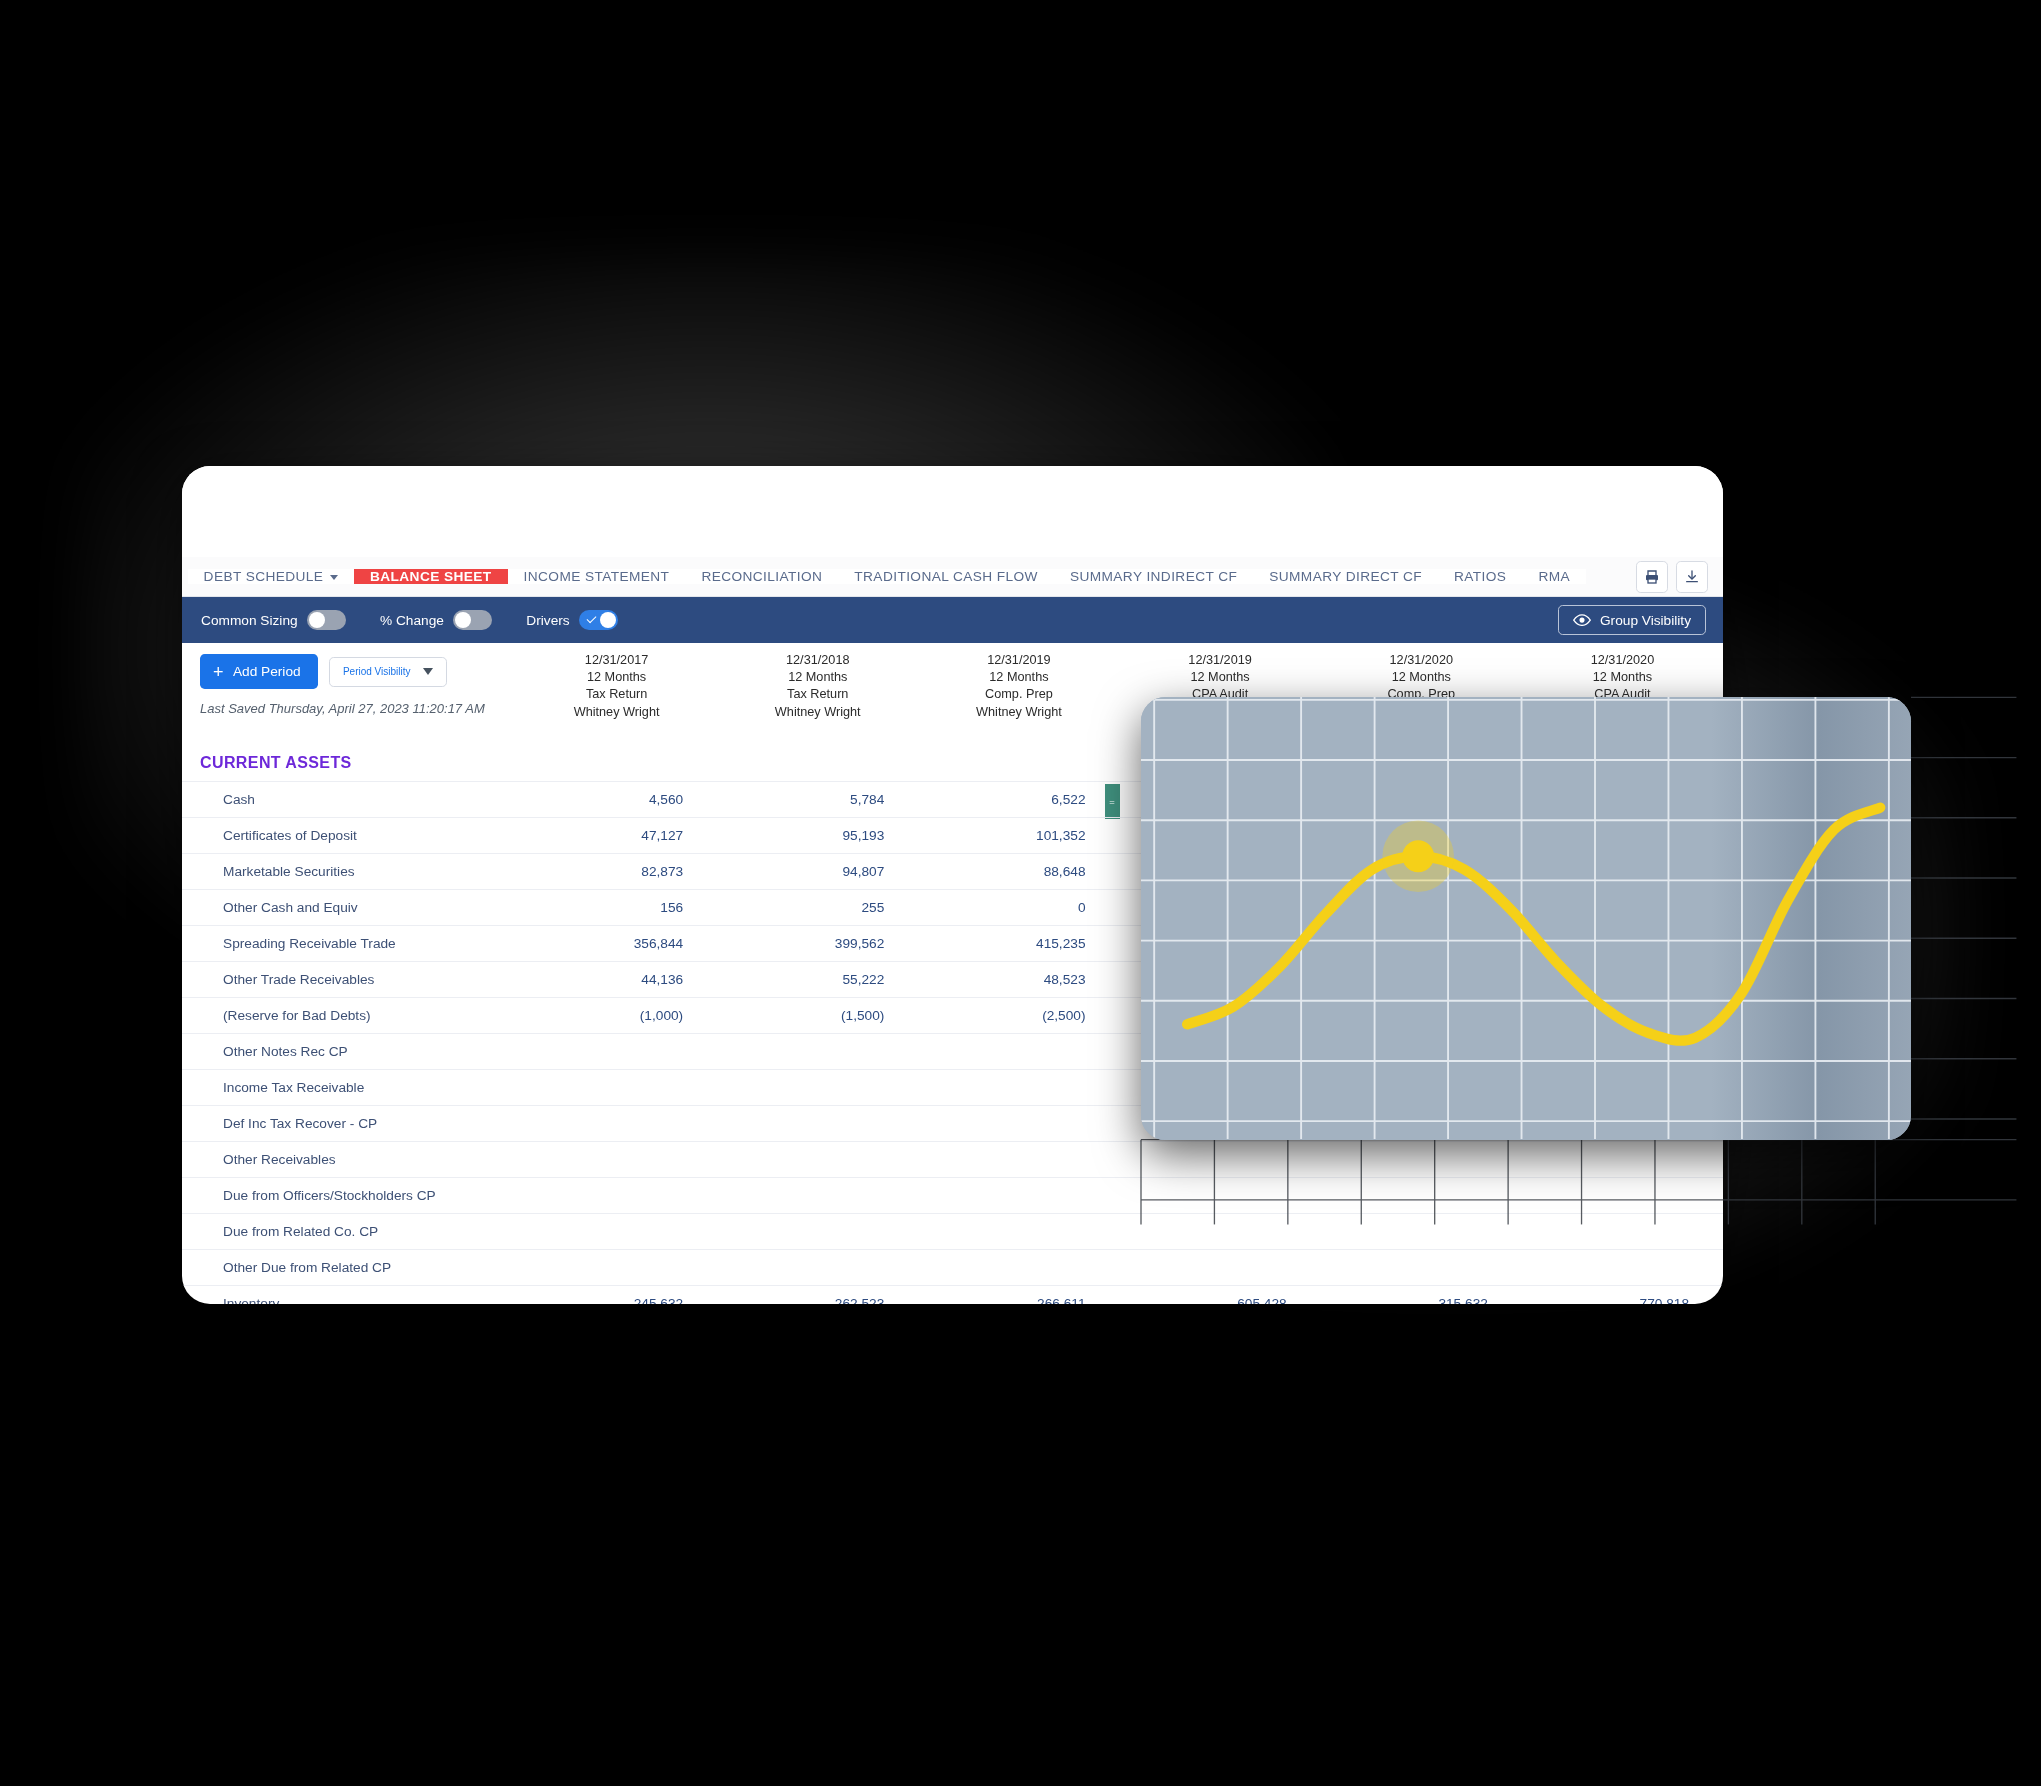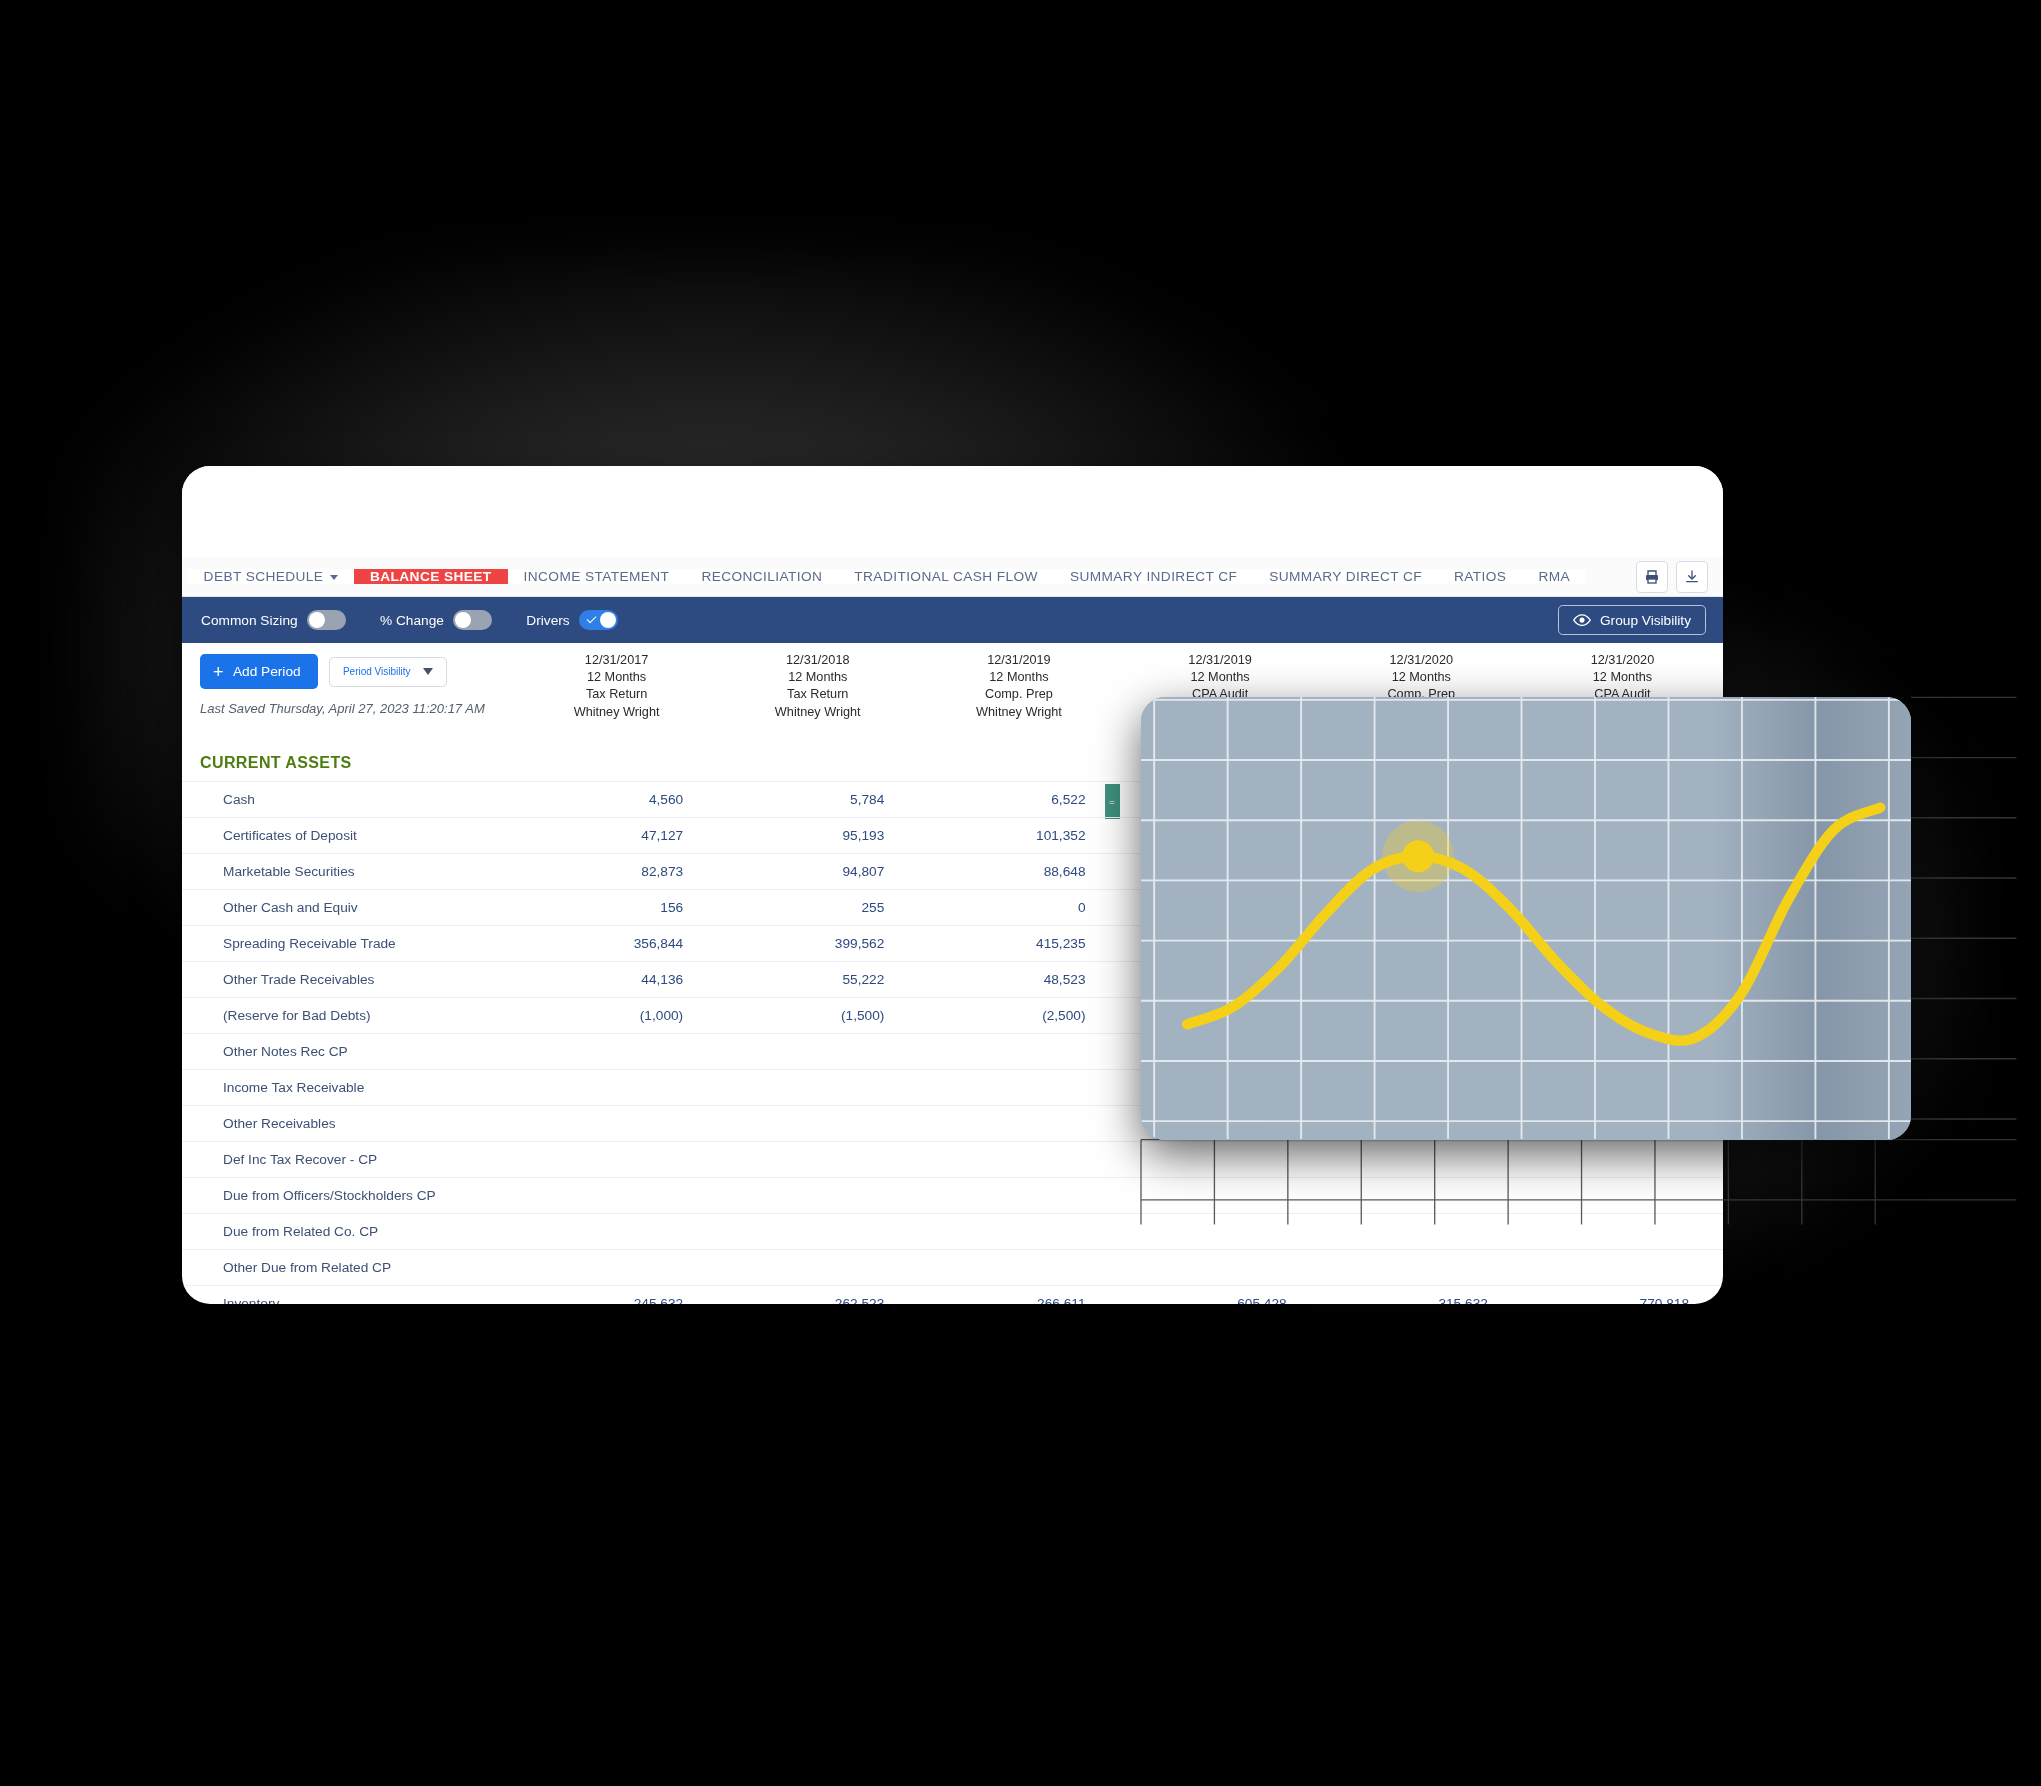--- a/index.html
+++ b/index.html
@@ -257,21 +257,21 @@
     inset: 2.8px;
     border-radius: 50%;
     background: #ffffff;
   }
 
   
   .section-title {
     padding: 13px 0 9.4px 18px;
     font-size: 16px;
     font-weight: 700;
-    color: #4d7c0f;
+    color: #6d28d9;
     letter-spacing: 0.4px;
   }
 
   
   .table { width: 100%; }
   .row {
     display: flex;
     align-items: center;
     height: 35px;
     border-top: 0.9px solid #eceef3;
@@ -579,32 +579,32 @@
         <div class="row-cells">
           <div class="cell"></div>
           <div class="cell"></div>
           <div class="cell"></div>
           <div class="cell"></div>
           <div class="cell"></div>
           <div class="cell"></div>
         </div>
       </div>
       <div class="row">
+        <div class="row-label">Def Inc Tax Recover - CP</div>
+        <div class="row-cells">
+          <div class="cell"></div>
+          <div class="cell"></div>
+          <div class="cell"></div>
+          <div class="cell"></div>
+          <div class="cell"></div>
+          <div class="cell"></div>
+        </div>
+      </div>
+      <div class="row">
         <div class="row-label">Other Receivables</div>
-        <div class="row-cells">
-          <div class="cell"></div>
-          <div class="cell"></div>
-          <div class="cell"></div>
-          <div class="cell"></div>
-          <div class="cell"></div>
-          <div class="cell"></div>
-        </div>
-      </div>
-      <div class="row">
-        <div class="row-label">Def Inc Tax Recover - CP</div>
         <div class="row-cells">
           <div class="cell"></div>
           <div class="cell"></div>
           <div class="cell"></div>
           <div class="cell"></div>
           <div class="cell"></div>
           <div class="cell"></div>
         </div>
       </div>
       <div class="row">

